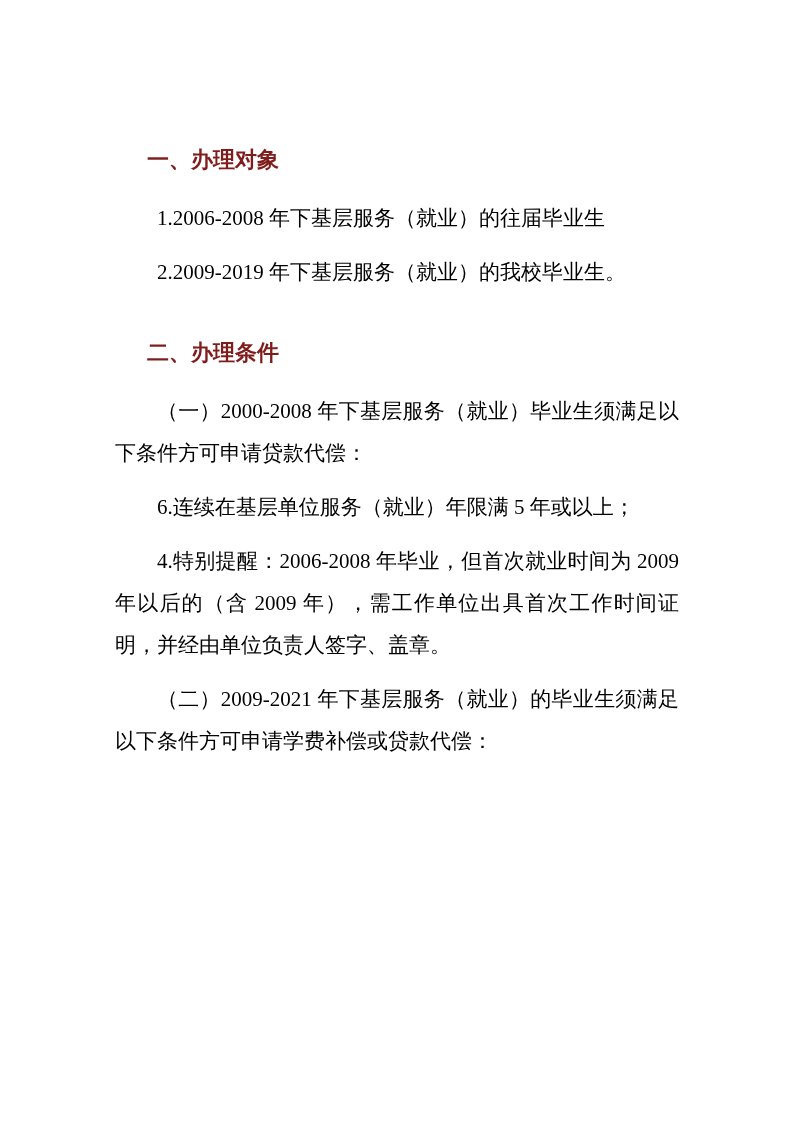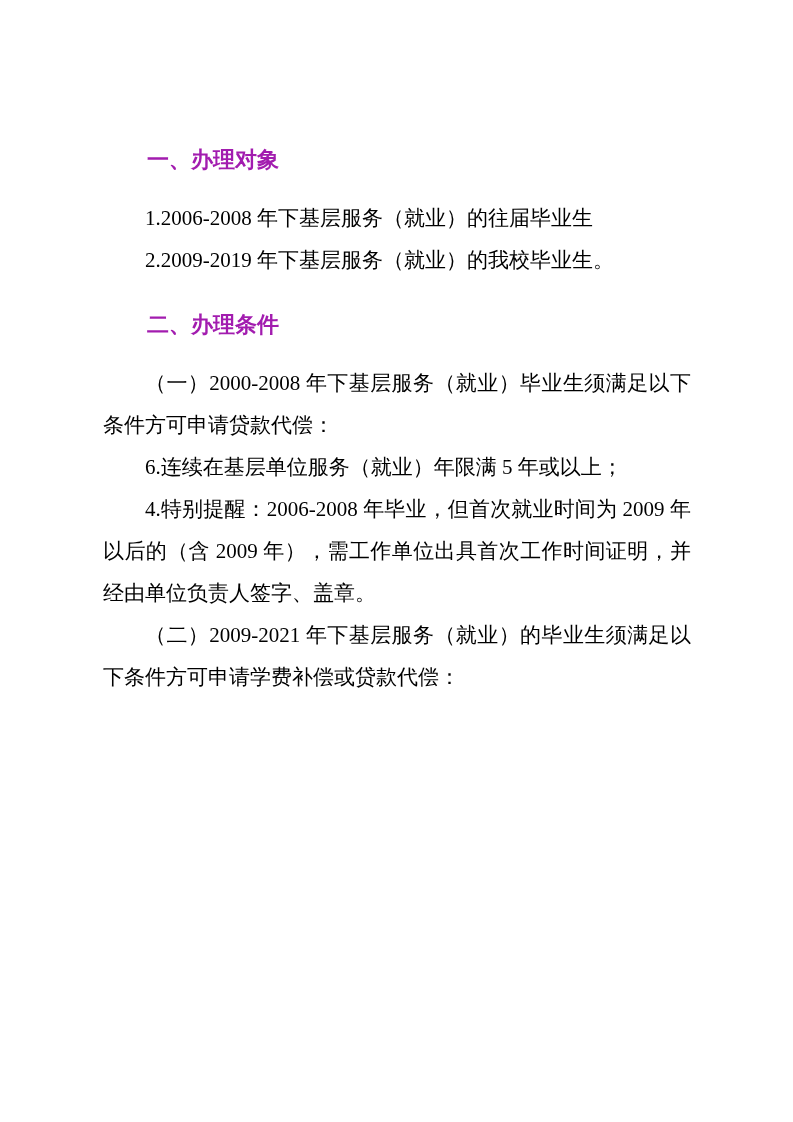--- a/index.html
+++ b/index.html
@@ -20,33 +20,33 @@
     background: #ffffff;
     color: #000000;
   }
   .doc-heading {
     font-family: "Liberation Sans", "DejaVu Sans", sans-serif;
     font-weight: bold;
     font-size: 22px;
     line-height: 40px;
     text-indent: 2em;
     margin: 0 0 17px 0;
-    color: #a21caf;
+    color: #7f1d1d;
     white-space: nowrap;
   }
   .doc-heading.second {
-    margin-top: 24px;
+    margin-top: 40px;
   }
   .doc-para {
     font-family: "Liberation Serif", "DejaVu Serif", serif;
     font-size: 21px;
     line-height: 42px;
     text-align: justify;
     text-indent: 2em;
-    margin: 0;
+    margin: 12px;
     color: #000000;
   }
 </style>
 </head>
 <body>
 
 <div class="page">
 
   <h2 class="doc-heading">一、办理对象</h2>
 

